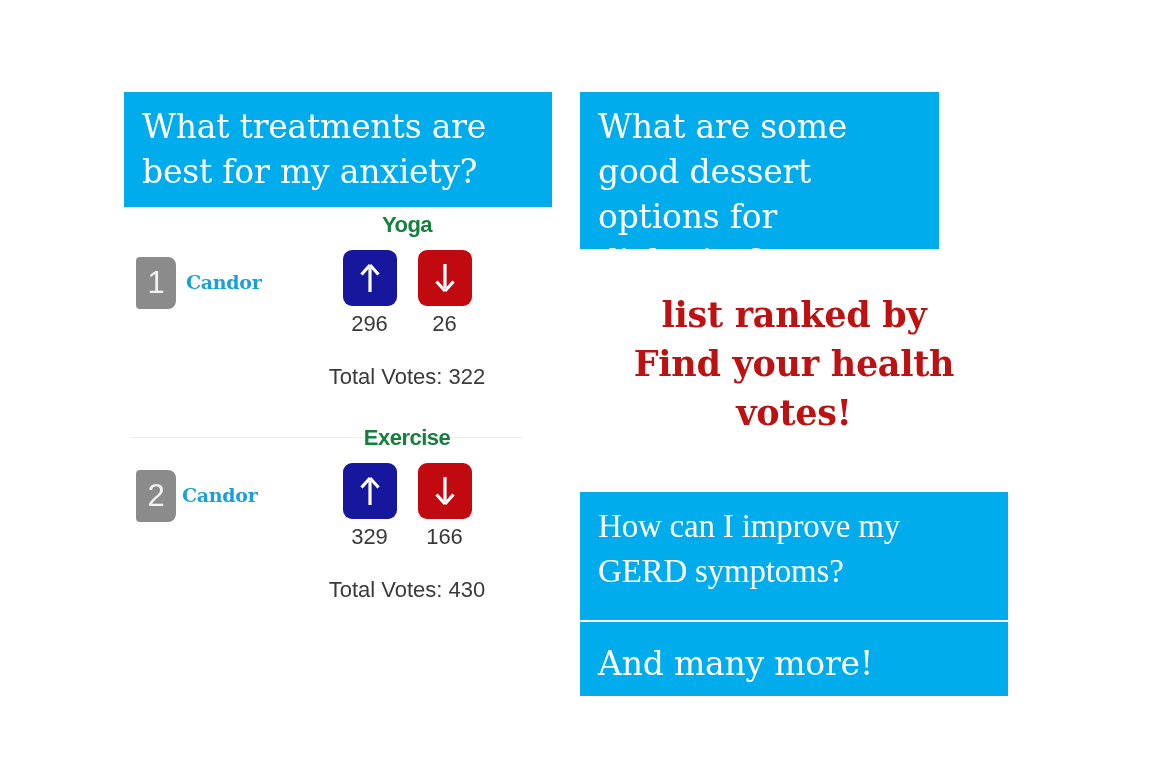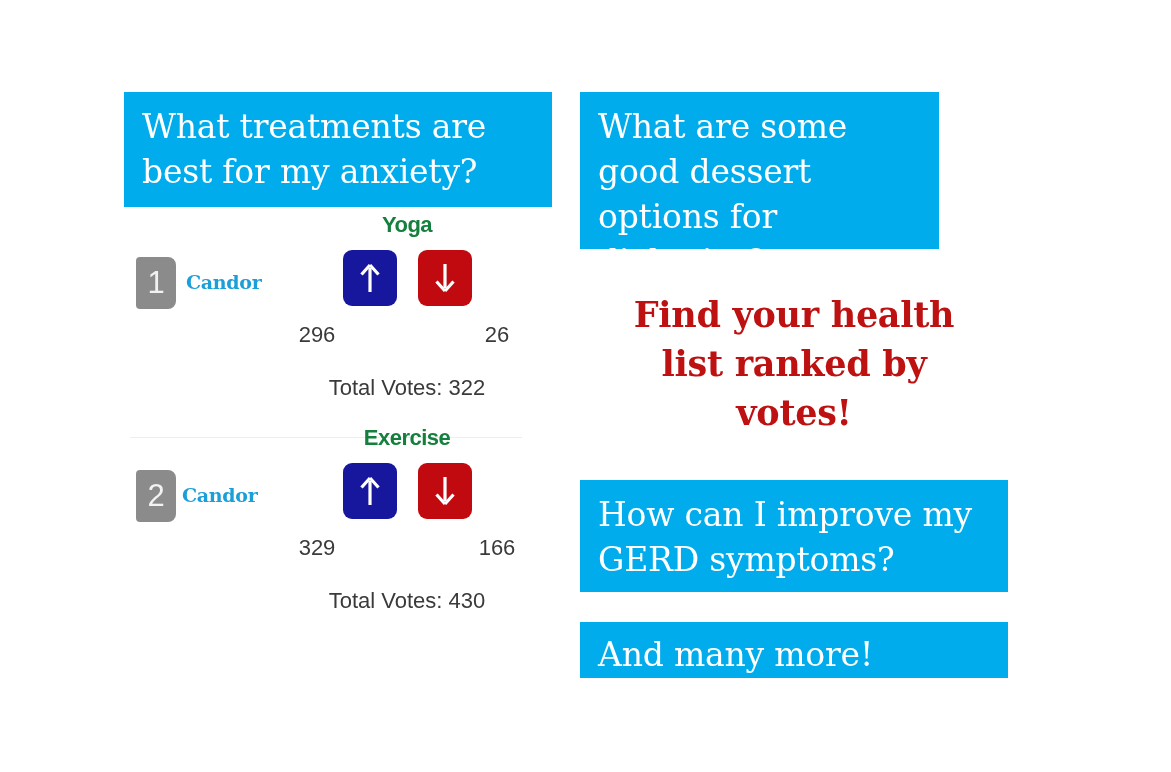--- a/index.html
+++ b/index.html
@@ -30,23 +30,23 @@
     font-weight: 400;
     font-size: 33px;
     line-height: 45px;
     padding: 12px 18px 14px 18px;
     box-sizing: border-box;
     letter-spacing: -0.2px;
   }
 
   #banner-anxiety   { left: 124px; top: 92px;  width: 428px; height: 115px; }
   #banner-dessert   { left: 580px; top: 92px;  width: 359px; height: 157px; }
-  #banner-gerd      { left: 580px; top: 480px; width: 428px; height: 112px; }
-  #banner-more      { left: 580px; top: 622px; width: 428px; height: 56px;
-                      padding-top: 10px; }
+  #banner-gerd      { left: 580px; top: 492px; width: 428px; height: 128px; font-family: Liberation Serif, serif; }
+  #banner-more      { left: 580px; top: 622px; width: 428px; height: 74px;
+                      padding-top: 19px; }
 
   
   #cta {
     position: absolute;
     left: 580px;
     top: 290px;
     width: 428px;
     text-align: center;
     color: #BE1111;
     font-family: "DejaVu Serif", "Liberation Serif", serif;
@@ -147,23 +147,23 @@
     border: none;
     padding: 0;
     cursor: pointer;
   }
   .vote-btn.up   { background: #17179E; }
   .vote-btn.down { background: #C00A10; }
   .vote-btn svg { display: block; }
 
   .vote-counts {
     display: flex;
-    justify-content: space-between;
+    justify-content: center;
     gap: 21px;
-    margin-top: 16px;
+    margin-top: 5px;
   }
   .vote-counts span {
     width: 54px;
     font-family: "Liberation Sans", sans-serif;
     font-size: 22px;
     color: #3a3a3a;
   }
 
   .total-votes {
     margin-top: 27px;
@@ -255,22 +255,22 @@
 
         <div class="total-votes">Total Votes: 430</div>
       </div>
     </div>
 
   </div>
 
   <div class="banner" id="banner-dessert">What are some good dessert options for diabetics?</div>
 
   <div id="cta">
+    <div>list ranked by</div>
     <div>Find your health</div>
-    <div>list ranked by</div>
     <div>votes!</div>
   </div>
 
   <div class="banner" id="banner-gerd">How can I improve my GERD symptoms?</div>
 
   <div class="banner" id="banner-more">And many more!</div>
 
 </div>
 
 </body></html>

